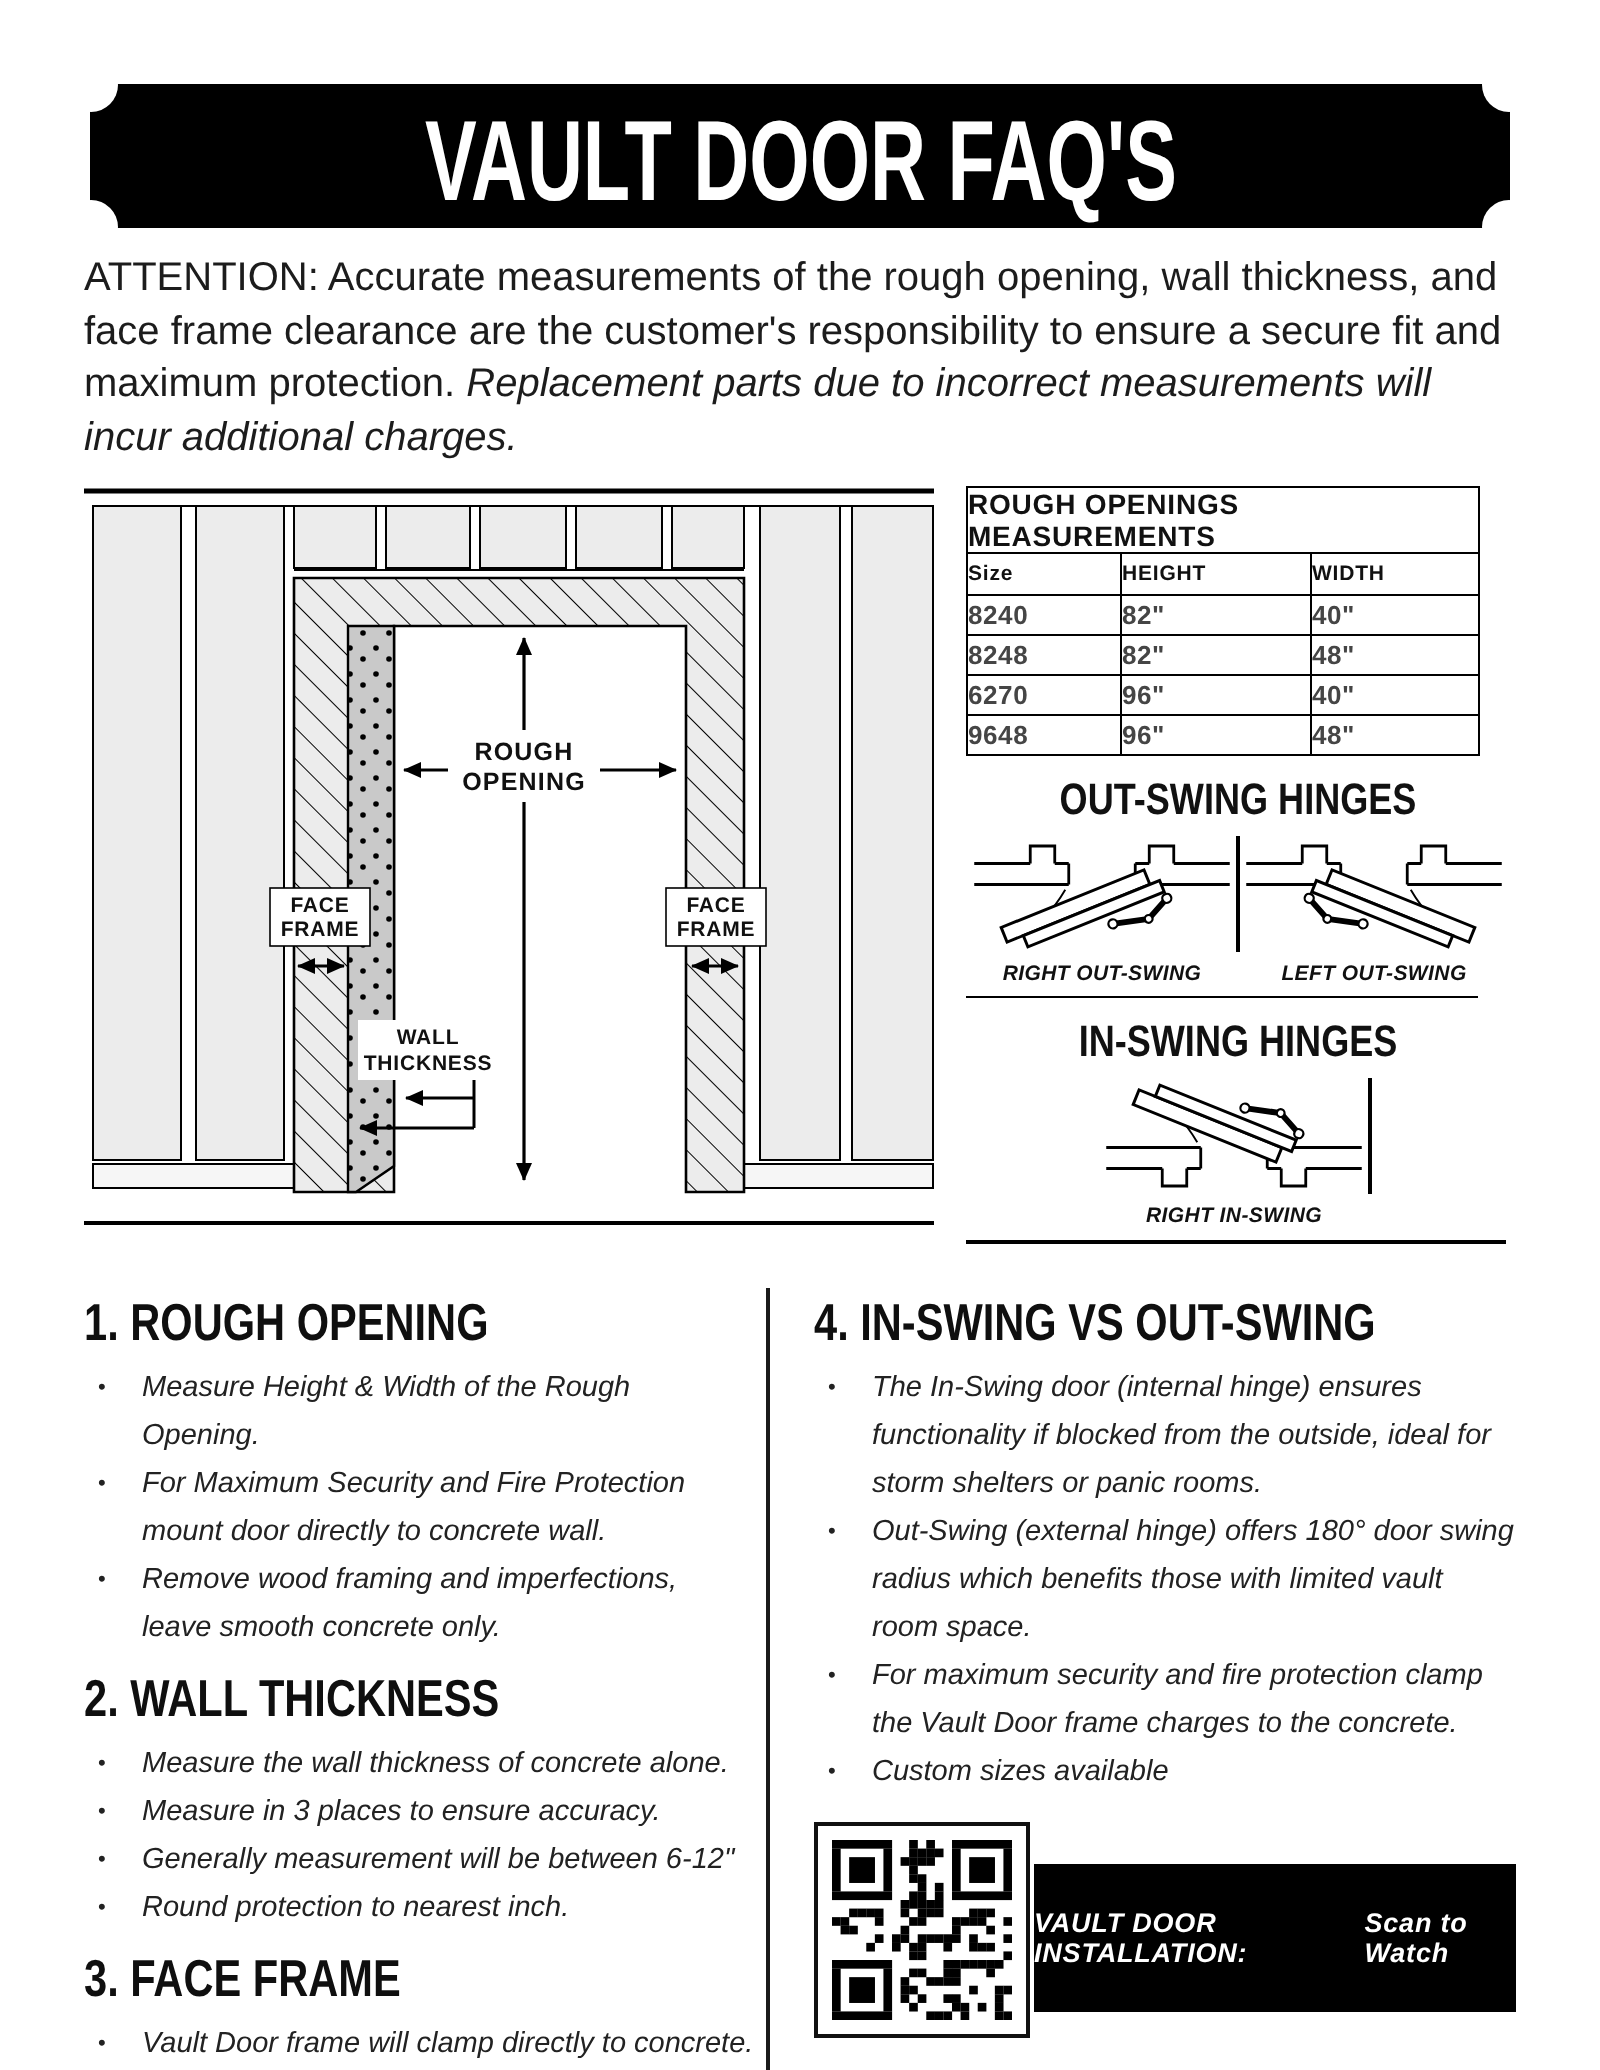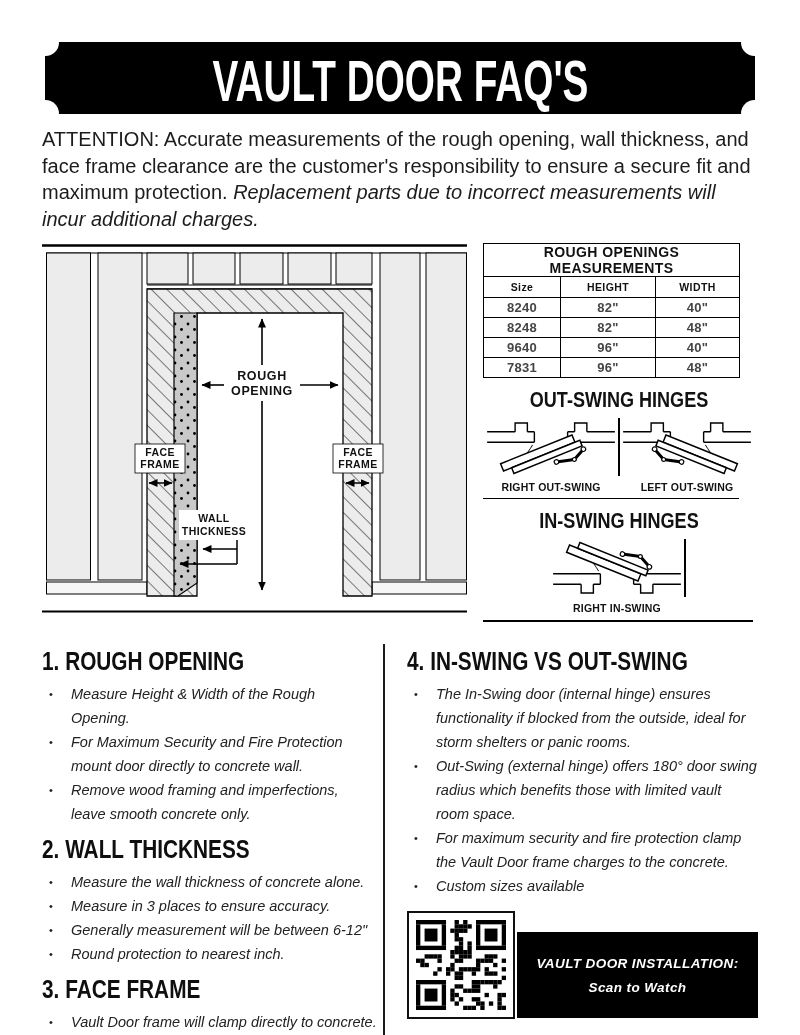--- a/index.html
+++ b/index.html
@@ -17,29 +17,29 @@
   .attention { margin:12px 44px 0 42px; font-size:20px; line-height:1.33; color:#1c1c1c; }
   .attention .it { font-style:italic; }
 
   
   .top-grid { margin:11px 42px 0; display:flex; gap:16px; align-items:flex-start; }
   .wall-svg { display:block; }
 
   
   .right-panel { width:272px; }
   table.mtable { border-collapse:collapse; width:257px; table-layout:fixed; }
-  table.mtable th, table.mtable td { border:1.5px solid #000; text-align:center; }
+  table.mtable th, table.mtable td { border:1.5px solid #000; text-align:left; }
   th.ttitle { font-size:14px; font-weight:700; letter-spacing:.4px; height:28px; color:#111; }
   tr.cols th { font-size:10.5px; font-weight:700; height:21px; letter-spacing:.4px; color:#111; }
   #size-rows td { font-size:13px; font-weight:600; color:#454545; height:20px; letter-spacing:.3px; }
 
   
   .hinge-title { text-align:center; font-size:22px; font-weight:700; color:#111; transform:scaleX(.82); white-space:nowrap; margin-top:9px; }
   .hinge-row { display:flex; justify-content:center; align-items:flex-start; margin-top:3px; }
-  .hinge-fig { width:132px; display:flex; flex-direction:column; align-items:center; }
+  .hinge-fig { width:132px; display:flex; flex-direction:column; align-items:center;font-style:italic; }
   .hinge-fig svg { width:132px; height:63px; display:block; }
   .hinge-fig figcaption { font-size:10.5px; font-weight:700; letter-spacing:.2px; color:#111; margin-top:2px; white-space:nowrap; }
   .vdiv { width:2px; height:58px; background:#000; margin:2px 1px 0; }
   .flip-x { transform:scaleX(-1); }
   .flip-y { transform:scaleY(-1); }
   .flip-xy { transform:scale(-1,-1); }
   hr.midrule { border:0; border-top:1.5px solid #000; width:256px; margin:5px 0 0; }
   hr.bottomrule { border:0; border-top:2px solid #000; width:270px; margin:6px 0 0; }
 
   
@@ -50,22 +50,22 @@
   .sec-heading { font-size:26px; font-weight:700; color:#0f0f0f; transform:scaleX(.8); transform-origin:left center; white-space:nowrap; margin:8px 0 5px; }
   .bullet { display:flex; font-size:14.5px; line-height:24px; color:#222; }
   .bullet .dot { width:29px; padding-left:7px; font-size:11px; line-height:24px; }
   .bullet .btext { flex:1;font-style:italic; }
   .bullet.italic .btext { font-style:italic; }
 
   
   .qr-row { display:flex; margin-top:13px; align-items:flex-start; }
   .qr-box { border:2.5px solid #111; background:#fff; padding:7px; }
   .qr-box svg { display:block; width:90px; height:90px; }
-  .qr-banner { background:#000; color:#fff; margin-left:2px; margin-top:21px; height:86px; flex:1;
-               display:flex; flex-direction:column; justify-content:center; align-items:center; gap:9px;
+  .qr-banner { background:#000; color:#fff; margin-left:2px; margin-top:21px; height:74px; flex:1;
+               display:flex; justify-content:center; align-items:center; gap:9px;
                font-style:italic; font-weight:700; font-size:13.5px; letter-spacing:.4px; }
 
   text { font-family:"Liberation Sans","DejaVu Sans",sans-serif; }
 </style>
 </head>
 <body>
 
 <div class="page">
 
   <header class="banner">
@@ -189,26 +189,26 @@
               <td>8240</td>
               <td>82"</td>
               <td>40"</td>
             </tr>
             <tr>
               <td>8248</td>
               <td>82"</td>
               <td>48"</td>
             </tr>
             <tr>
-              <td>9640</td>
+              <td>6270</td>
               <td>96"</td>
               <td>40"</td>
             </tr>
             <tr>
-              <td>7831</td>
+              <td>9648</td>
               <td>96"</td>
               <td>48"</td>
             </tr>
           </tbody>
       </table>
 
       <svg width="0" height="0" style="position:absolute">
         <defs>
           <g id="door-diagram">
             <path d="M2,18 H34 M34,18 V8 H48 V18 M48,18 H56 M56,18 V30 M2,30 H56" fill="none" stroke="#000" stroke-width="1.6"></path>

